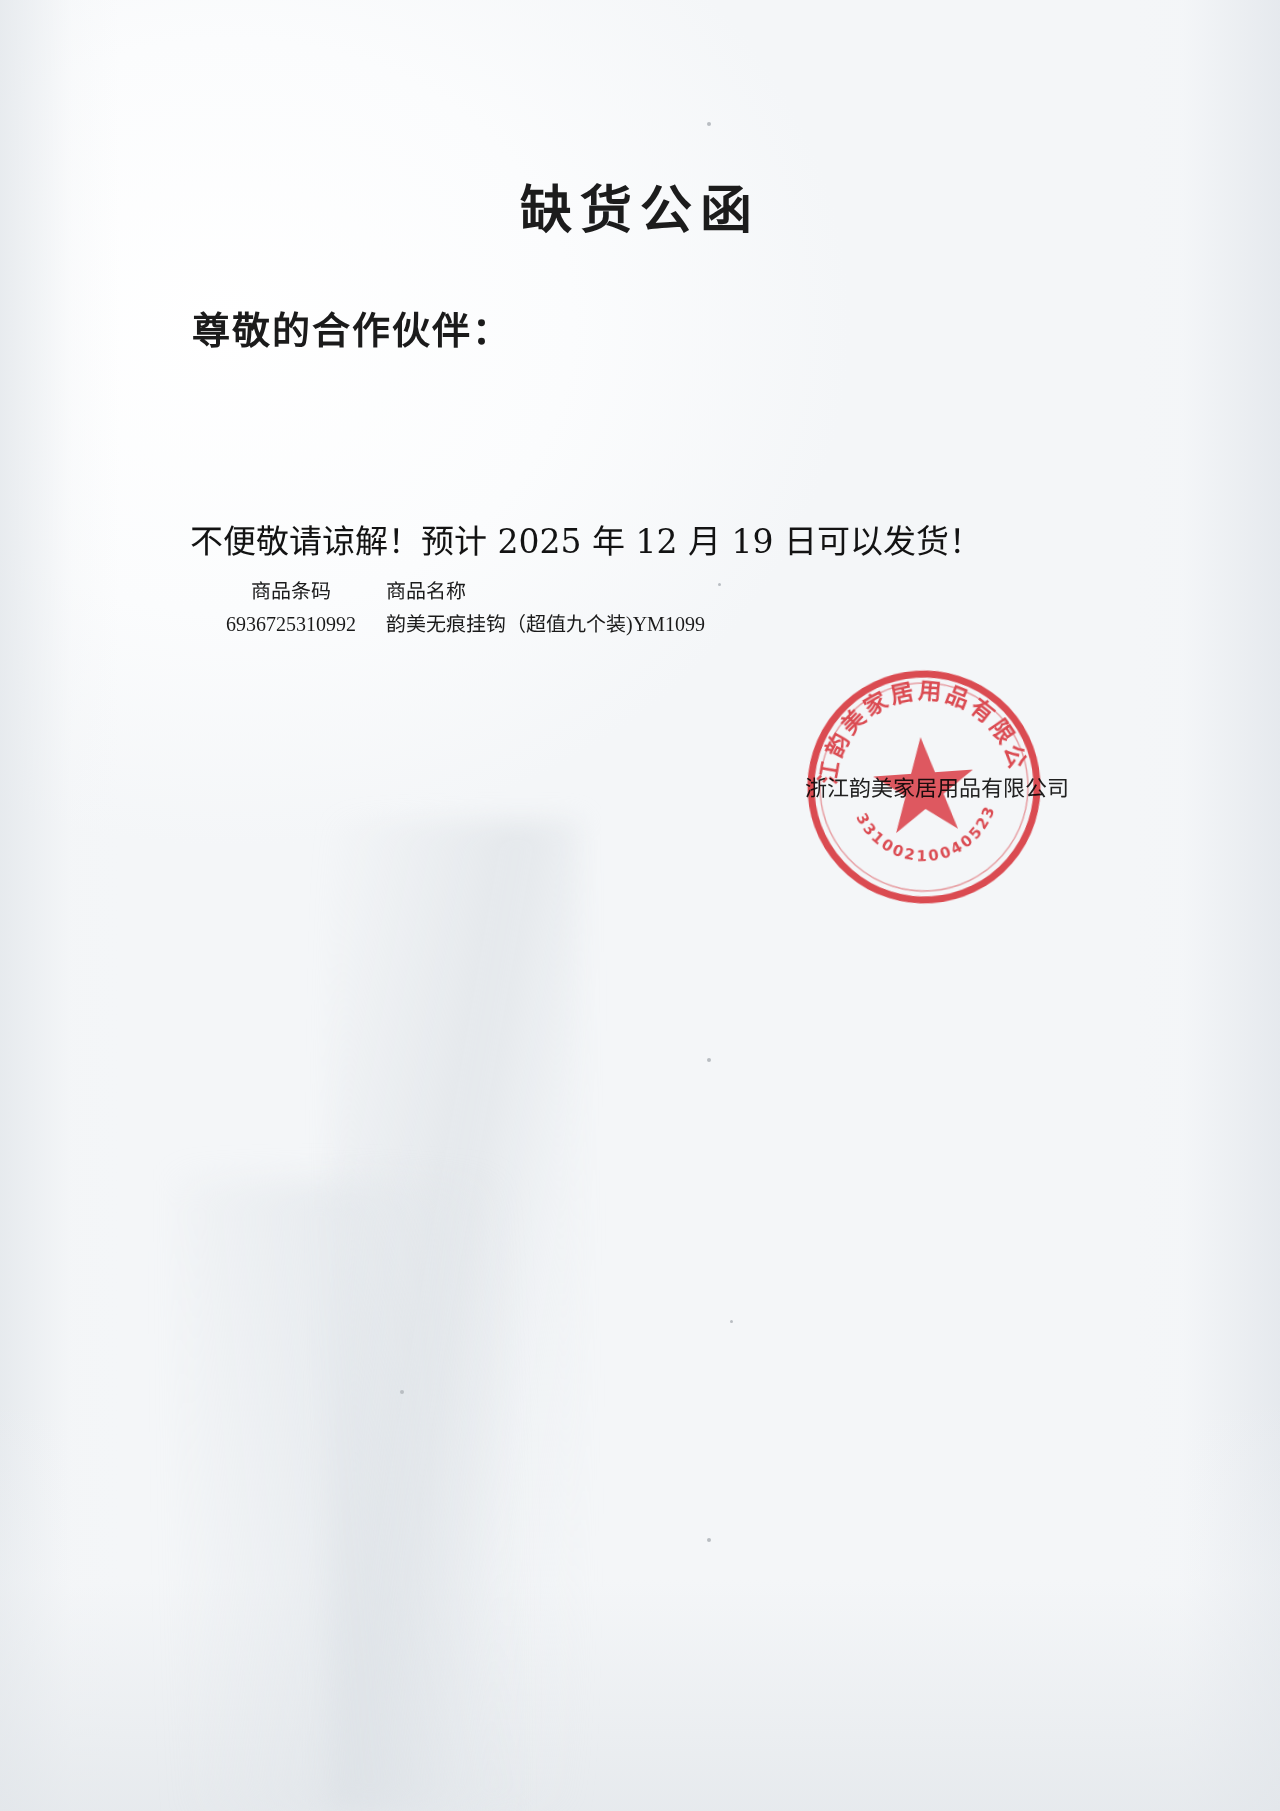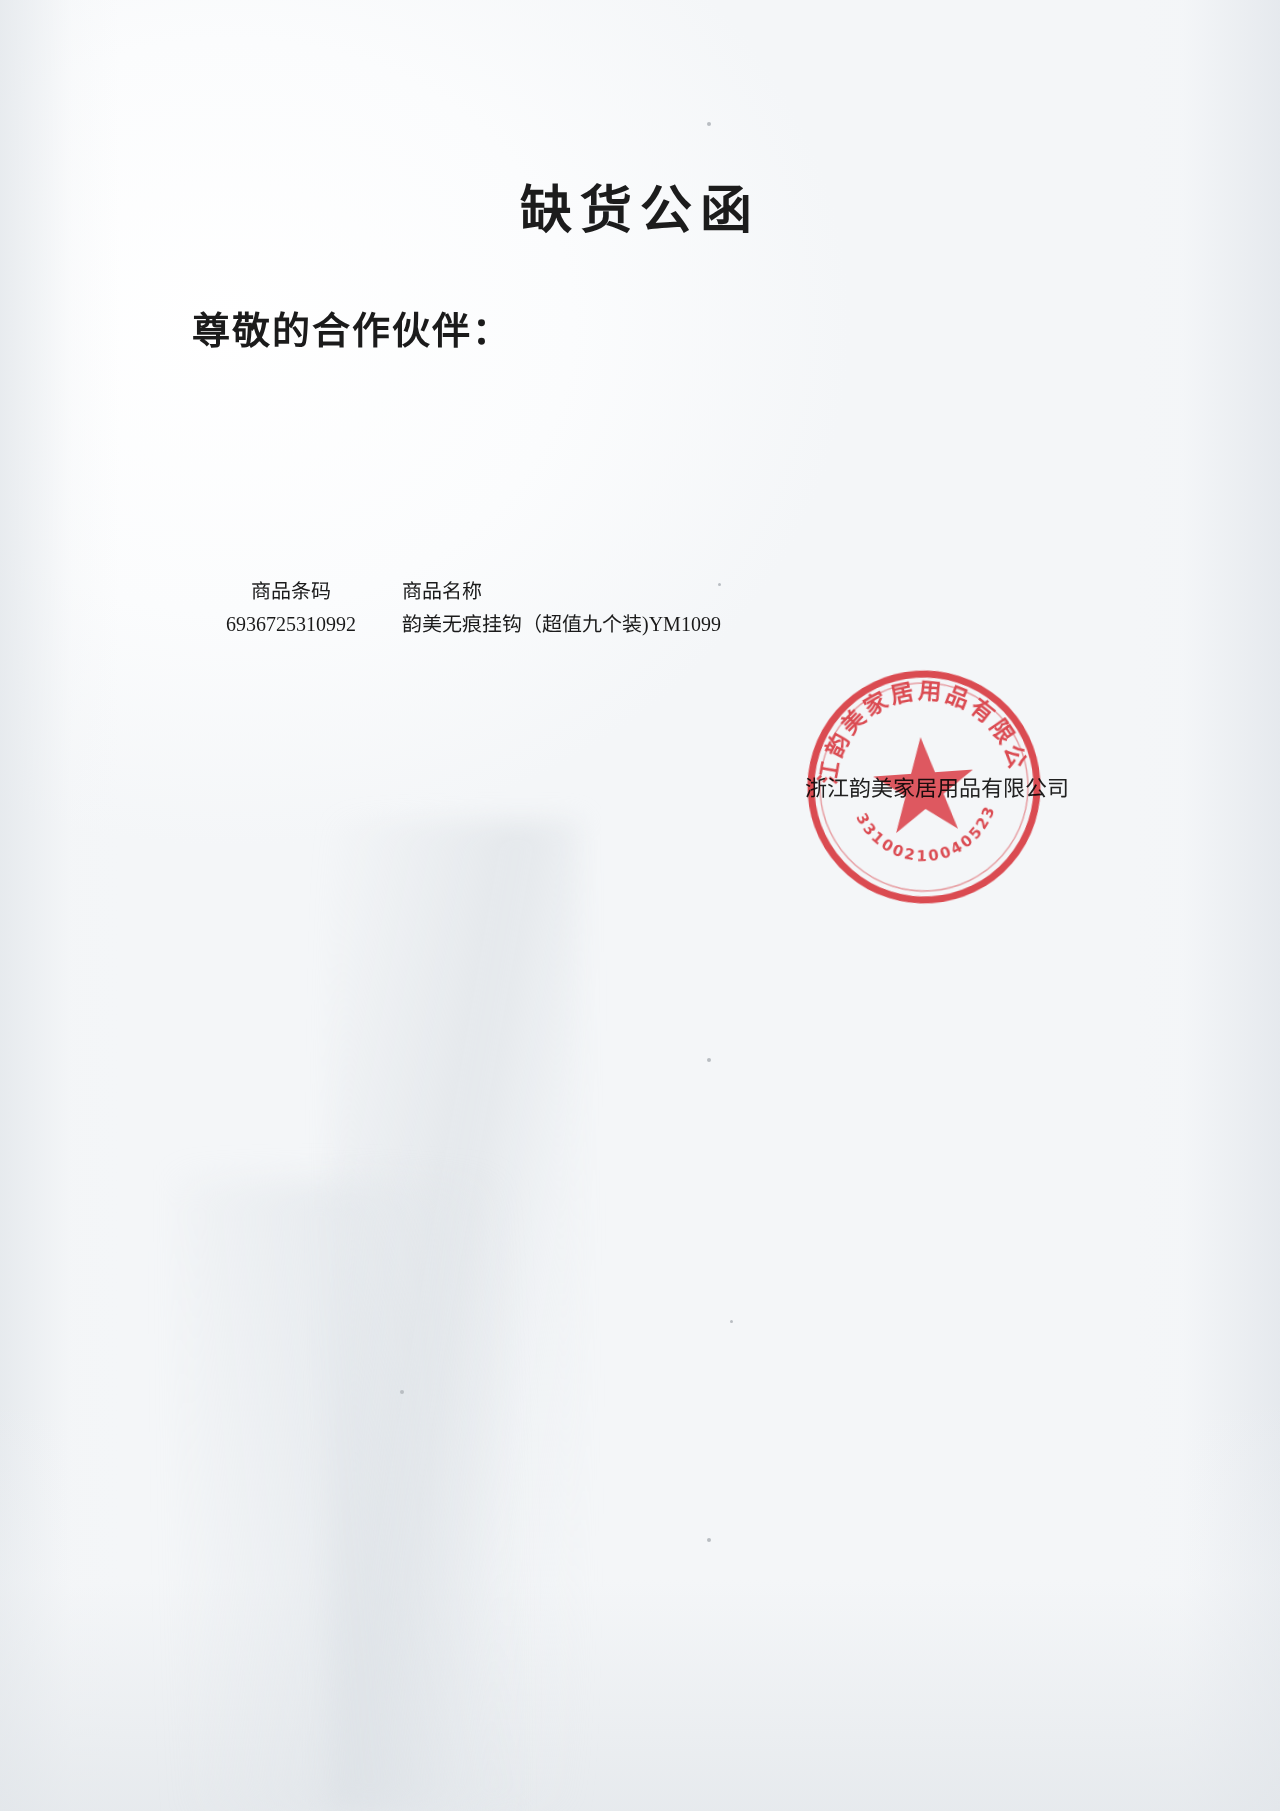--- a/index.html
+++ b/index.html
@@ -122,21 +122,21 @@
   .table-row {
     position: absolute;
     top: 608px;
     left: 196px;
     width: 820px;
     font-size: 20px;
     color: #1a1a1a;
     font-family: Liberation Serif, serif;
   }
   .col-code { display: inline-block; width: 190px; text-align: center; }
-  .col-name { display: inline-block; margin-left: 16px; }
+  .col-name { display: inline-block; }
 
   
   .sign-block {
     position: absolute;
     top: 770px;
     left: 805px;
     text-align: left;
     font-size: 22px;
     line-height: 38px;
     color: #202020;
@@ -179,20 +179,21 @@
   <div class="speck" style="left:707px; top:1538px; width:4px; height:4px;"></div>
 
   <div class="doc">
 
     <div class="doc-title">缺货公函</div>
 
     <div class="salutation">尊敬的合作伙伴：</div>
 
     <div class="body-p">
       <span class="indent"></span><br>
+      <span>不便敬请谅解！预计 2025 年 12 月 19 日可以发货！</span>
     </div>
 
     <div class="table-head">
       <span class="col-code">商品条码</span><span class="col-name">商品名称</span>
     </div>
 
     <div class="table-row">
       <span class="col-code">6936725310992</span><span class="col-name">韵美无痕挂钩（超值九个装)YM1099</span>
     </div>
 

